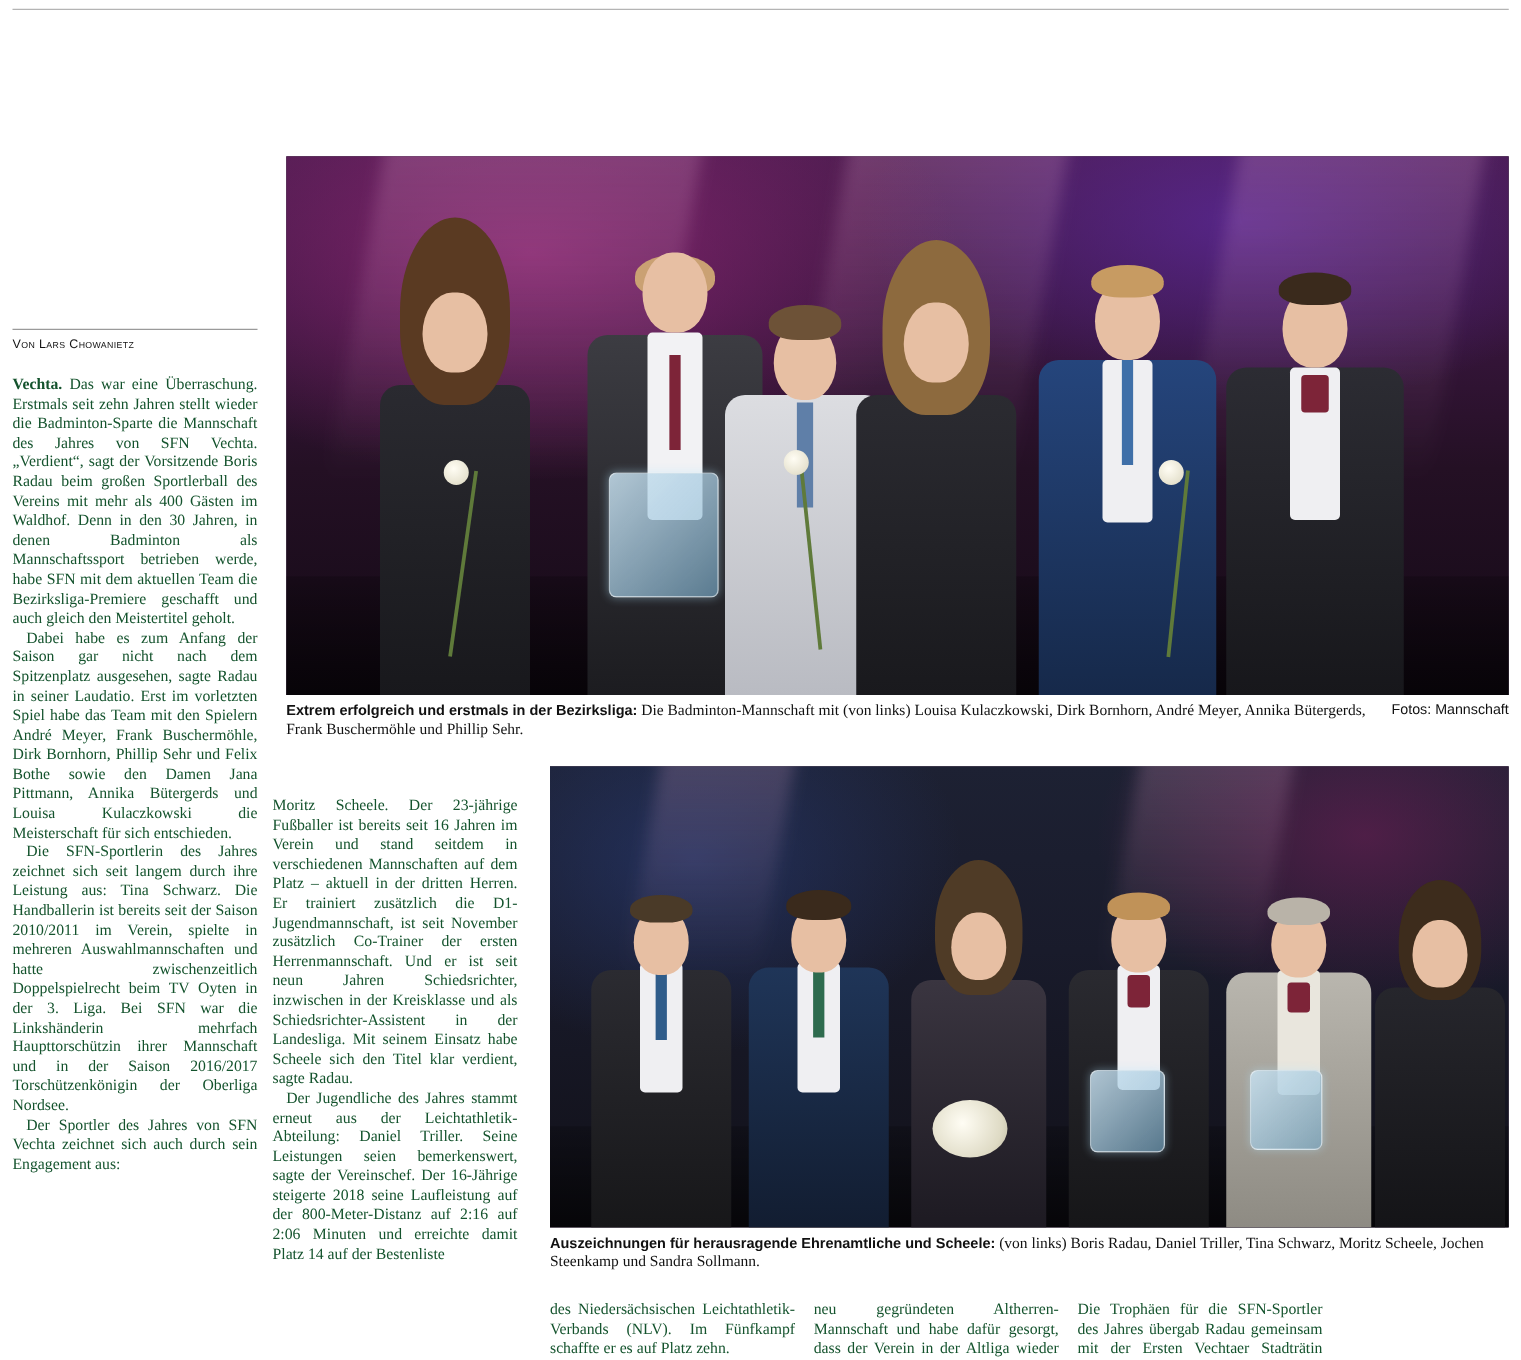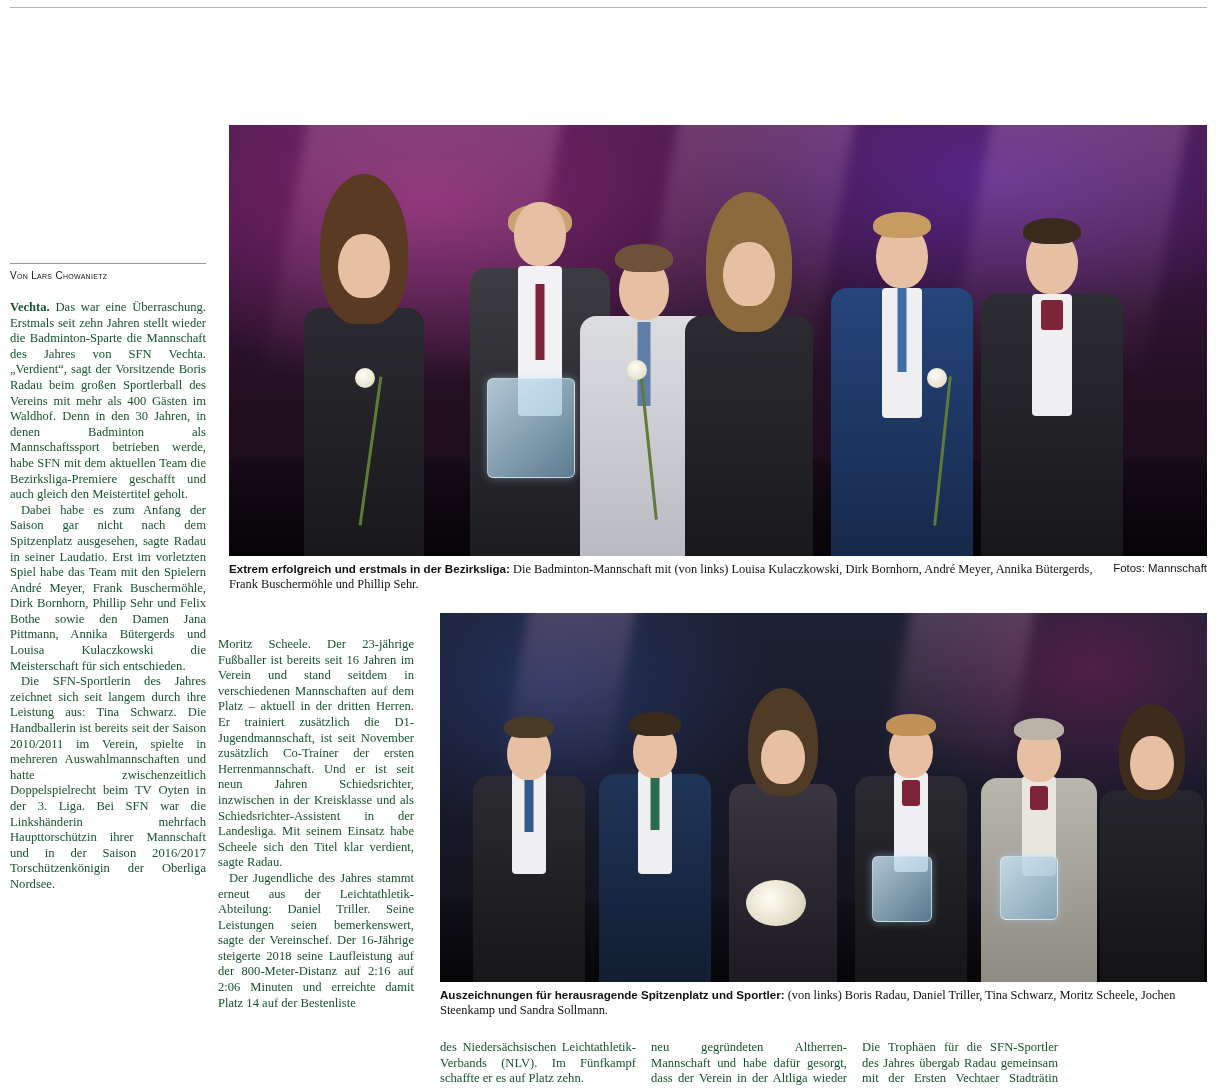--- a/index.html
+++ b/index.html
@@ -250,20 +250,21 @@
   <div class="rule"></div>
 
   <div class="body-area">
 
     <div class="byline smallcaps">Von Lars Chowanietz</div>
 
     <div class="col c1">
       <p class="first"><span class="lw">Vechta.</span> Das war eine Überraschung. Erstmals seit zehn Jahren stellt wieder die Badminton-Sparte die Mannschaft des Jahres von SFN Vechta. „Verdient“, sagt der Vorsitzende Boris Radau beim großen Sportlerball des Vereins mit mehr als 400 Gästen im Waldhof. Denn in den 30 Jahren, in denen Badminton als Mannschaftssport betrieben werde, habe SFN mit dem aktuellen Team die Bezirksliga-Premiere geschafft und auch gleich den Meistertitel geholt.</p>
       <p>Dabei habe es zum Anfang der Saison gar nicht nach dem Spitzenplatz ausgesehen, sagte Radau in seiner Laudatio. Erst im vorletzten Spiel habe das Team mit den Spielern André Meyer, Frank Buschermöhle, Dirk Bornhorn, Phillip Sehr und Felix Bothe sowie den Damen Jana Pittmann, Annika Bütergerds und Louisa Kulaczkowski die Meisterschaft für sich entschieden.</p>
       <p>Die SFN-Sportlerin des Jahres zeichnet sich seit langem durch ihre Leistung aus: Tina Schwarz. Die Handballerin ist bereits seit der Saison 2010/2011 im Verein, spielte in mehreren Auswahlmannschaften und hatte zwischenzeitlich Doppelspielrecht beim TV Oyten in der 3. Liga. Bei SFN war die Linkshänderin mehrfach Haupttorschützin ihrer Mannschaft und in der Saison 2016/2017 Torschützenkönigin der Oberliga Nordsee.</p>
+      <p>Der Sportler des Jahres von SFN Vechta zeichnet sich auch durch sein Engagement aus:</p>
     </div>
 
     <div class="col c2">
       <p class="first">Moritz Scheele. Der 23-jährige Fußballer ist bereits seit 16 Jahren im Verein und stand seitdem in verschiedenen Mannschaften auf dem Platz – aktuell in der dritten Herren. Er trainiert zusätzlich die D1-Jugendmannschaft, ist seit November zusätzlich Co-Trainer der ersten Herrenmannschaft. Und er ist seit neun Jahren Schiedsrichter, inzwischen in der Kreisklasse und als Schiedsrichter-Assistent in der Landesliga. Mit seinem Einsatz habe Scheele sich den Titel klar verdient, sagte Radau.</p>
       <p>Der Jugendliche des Jahres stammt erneut aus der Leichtathletik-Abteilung: Daniel Triller. Seine Leistungen seien bemerkenswert, sagte der Vereinschef. Der 16-Jährige steigerte 2018 seine Laufleistung auf der 800-Meter-Distanz auf 2:16 auf 2:06 Minuten und erreichte damit Platz 14 auf der Bestenliste</p>
     </div>
 
     <div class="col c4">
       <p class="first">des Niedersächsischen Leichtathletik-Verbands (NLV). Im Fünfkampf schaffte er es auf Platz zehn.</p>
 
@@ -388,17 +389,17 @@
       <div class="trophy" style="left:560px; bottom:62px; width:56px; height:62px;"></div>
 
       <div class="person" style="left:652px; width:120px; height:256px;">
         <div class="torso" style="width:104px; height:192px; background:linear-gradient(180deg,#26262c,#141417);"></div>
         <div class="hair" style="width:66px; height:96px; bottom:182px; background:#3d2c1c;"></div>
         <div class="head" style="width:44px; height:54px; bottom:192px;"></div>
       </div>
     </div>
 
     <div class="caption cap2">
-      <b class="cap-strong">Auszeichnungen für herausragende Spitzenplatz und Sportler:</b><span> (von links) Boris Radau, Daniel Triller, Tina Schwarz, Moritz Scheele, Jochen Steenkamp und Sandra Sollmann.</span>
+      <b class="cap-strong">Auszeichnungen für herausragende Ehrenamtliche und Scheele:</b><span> (von links) Boris Radau, Daniel Triller, Tina Schwarz, Moritz Scheele, Jochen Steenkamp und Sandra Sollmann.</span>
     </div>
 
   </div>
 </div>
 
 </body></html>

